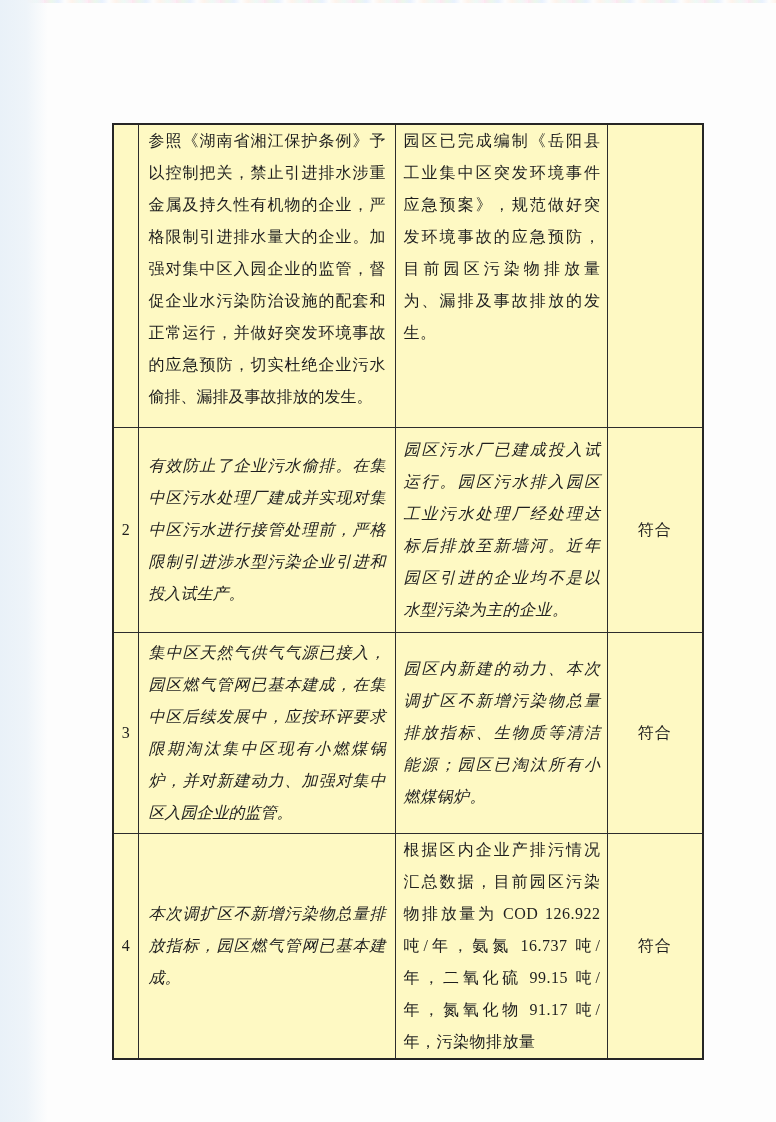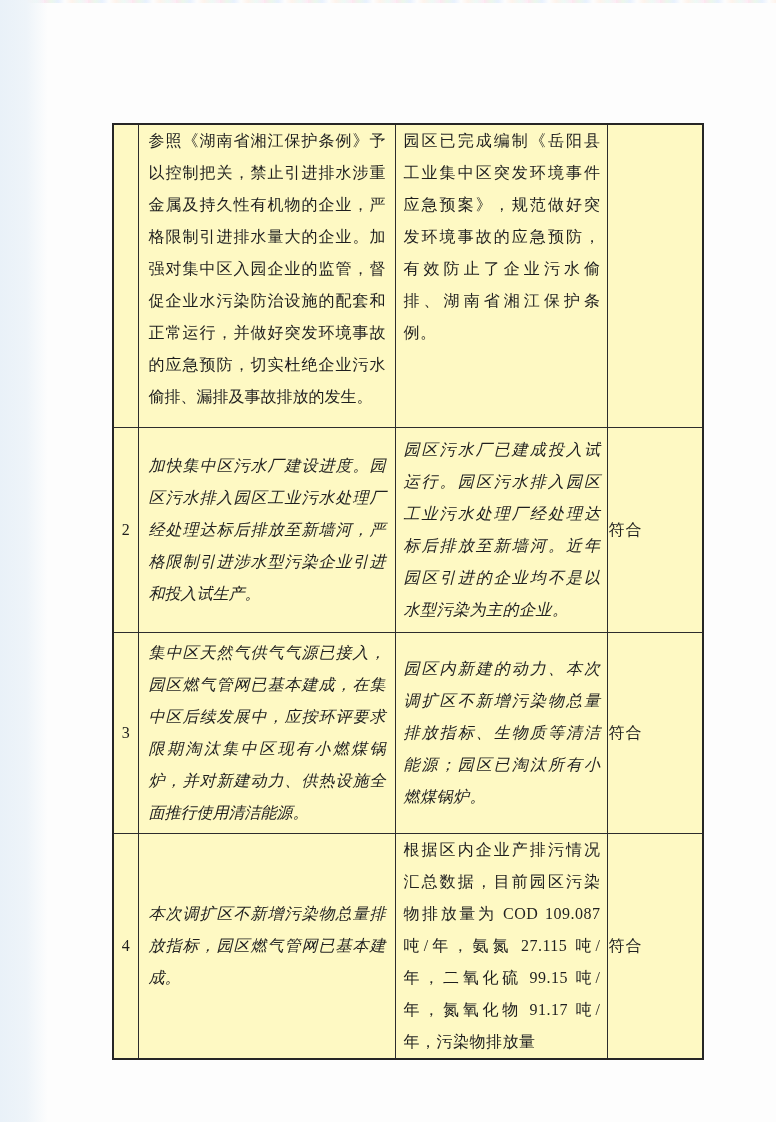--- a/index.html
+++ b/index.html
@@ -69,21 +69,21 @@
   td.req {
     padding: 0 9px 0 10px;
     text-align: justify;
   }
   td.stat {
     padding: 0 6px 0 8px;
     text-align: justify;
     letter-spacing: 0.5px;
   }
   td.concl {
-    text-align: left;
+    text-align: center;
     vertical-align: middle;
     letter-spacing: 1px;
   }
   .v-top    { vertical-align: top; }
   .v-mid    { vertical-align: middle; font-style: italic; }
   .pt12     { padding-top: 12px; }
   .pt2      { padding-top: 2px; }
   .lh33     { line-height: 33px; }
 </style>
 </head>
@@ -98,37 +98,37 @@
     <colgroup>
       <col class="c-num">
         <col class="c-req">
         <col class="c-stat">
         <col class="c-concl">
     </colgroup>
     <tbody>
       <tr class="r1">
         <td class="num"></td>
         <td class="req v-top pt12">参照《湖南省湘江保护条例》予以控制把关，禁止引进排水涉重金属及持久性有机物的企业，严格限制引进排水量大的企业。加强对集中区入园企业的监管，督促企业水污染防治设施的配套和正常运行，并做好突发环境事故的应急预防，切实杜绝企业污水偷排、漏排及事故排放的发生。</td>
-        <td class="stat v-top pt12">园区已完成编制《岳阳县工业集中区突发环境事件应急预案》，规范做好突发环境事故的应急预防，有效防止了企业污水偷排、湖南省湘江保护条例。</td>
+        <td class="stat v-top pt12">园区已完成编制《岳阳县工业集中区突发环境事件应急预案》，规范做好突发环境事故的应急预防，目前园区污染物排放量为、漏排及事故排放的发生。</td>
         <td class="concl"></td>
       </tr>
       <tr class="r2">
         <td class="num">2</td>
-        <td class="req v-mid">加快集中区污水厂建设进度。园区污水排入园区工业污水处理厂经处理达标后排放至新墙河，严格限制引进涉水型污染企业引进和投入试生产。</td>
+        <td class="req v-mid">有效防止了企业污水偷排。在集中区污水处理厂建成并实现对集中区污水进行接管处理前，严格限制引进涉水型污染企业引进和投入试生产。</td>
         <td class="stat v-mid">园区污水厂已建成投入试运行。园区污水排入园区工业污水处理厂经处理达标后排放至新墙河。近年园区引进的企业均不是以水型污染为主的企业。</td>
         <td class="concl">符合</td>
       </tr>
       <tr class="r3">
         <td class="num">3</td>
-        <td class="req v-mid lh33">集中区天然气供气气源已接入，园区燃气管网已基本建成，在集中区后续发展中，应按环评要求限期淘汰集中区现有小燃煤锅炉，并对新建动力、供热设施全面推行使用清洁能源。</td>
+        <td class="req v-mid lh33">集中区天然气供气气源已接入，园区燃气管网已基本建成，在集中区后续发展中，应按环评要求限期淘汰集中区现有小燃煤锅炉，并对新建动力、加强对集中区入园企业的监管。</td>
         <td class="stat v-mid">园区内新建的动力、本次调扩区不新增污染物总量排放指标、生物质等清洁能源；园区已淘汰所有小燃煤锅炉。</td>
         <td class="concl">符合</td>
       </tr>
       <tr class="r4">
         <td class="num">4</td>
         <td class="req v-mid">本次调扩区不新增污染物总量排放指标，园区燃气管网已基本建成。</td>
-        <td class="stat v-top pt2 lh33">根据区内企业产排污情况汇总数据，目前园区污染物排放量为 COD 109.087 吨/年，氨氮 27.115 吨/年，二氧化硫 99.15 吨/年，氮氧化物 91.17 吨/年，污染物排放量</td>
+        <td class="stat v-top pt2 lh33">根据区内企业产排污情况汇总数据，目前园区污染物排放量为 COD 126.922 吨/年，氨氮 16.737 吨/年，二氧化硫 99.15 吨/年，氮氧化物 91.17 吨/年，污染物排放量</td>
         <td class="concl">符合</td>
       </tr>
     </tbody>
   </table>
 
 </div>
 
 </body></html>

